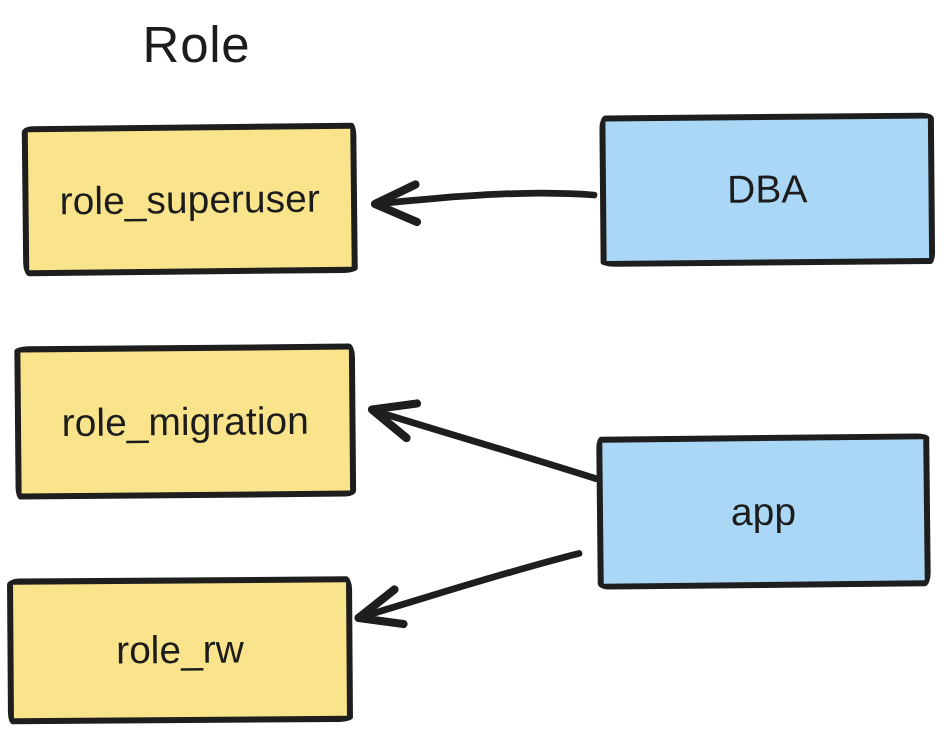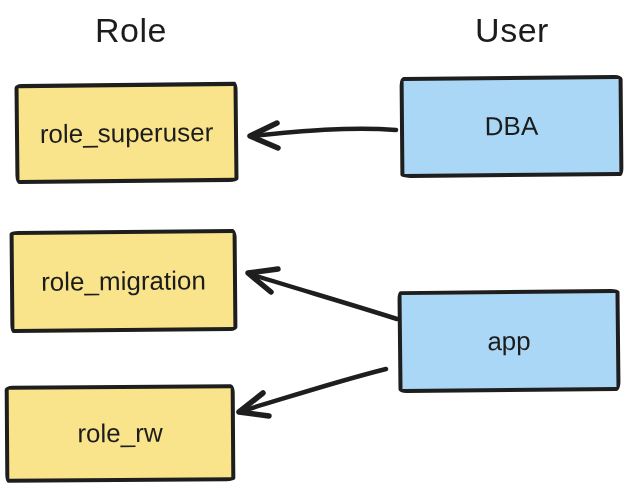--- a/index.html
+++ b/index.html
@@ -82,21 +82,20 @@
   .arrow-shaft { stroke-width: 4.5px; }
   .arrow-head  { stroke-width: 5.5px; }
 </style>
 </head>
 <body>
 
 <div class="canvas">
 
   <div class="col-heading heading-role">Role</div>
 
-  <div class="col-heading heading-user">User</div>
 
   <svg class="arrow-layer" width="632" height="494" viewBox="0 0 632 494">
     <g>
       <path class="arrow arrow-shaft" d="M 396 130 C 350 126.5 300 131 252 136"></path>
       <path class="arrow arrow-head" d="M 277 123 L 250 136 L 278 148"></path>
     </g>
     <g>
       <path class="arrow arrow-shaft" d="M 397 319 C 350 304 298 289 250 274"></path>
       <path class="arrow arrow-head" d="M 278 269 L 248 273 L 271 292"></path>
     </g>

